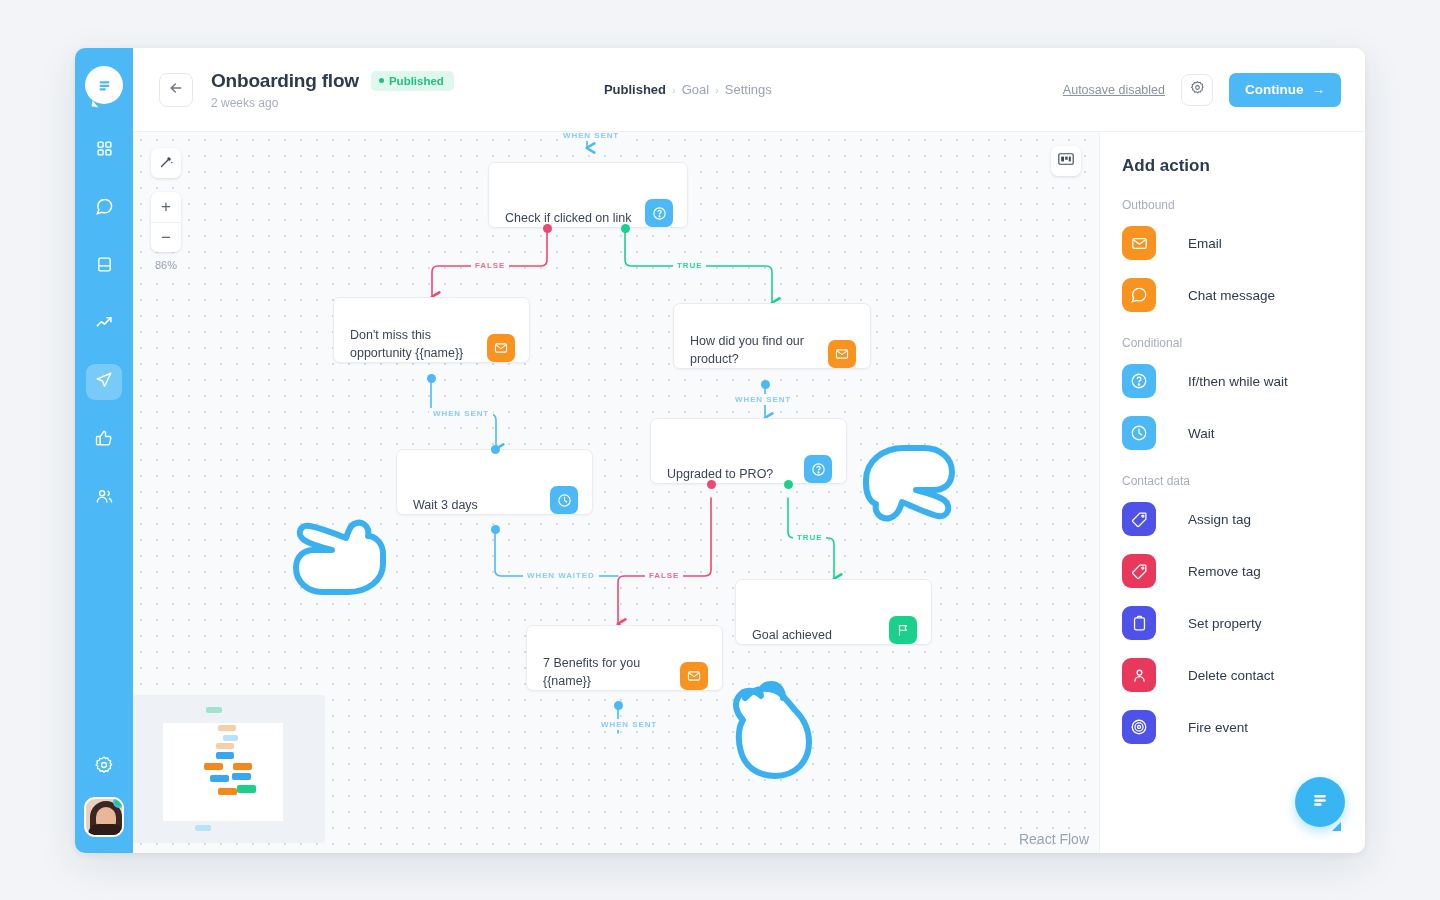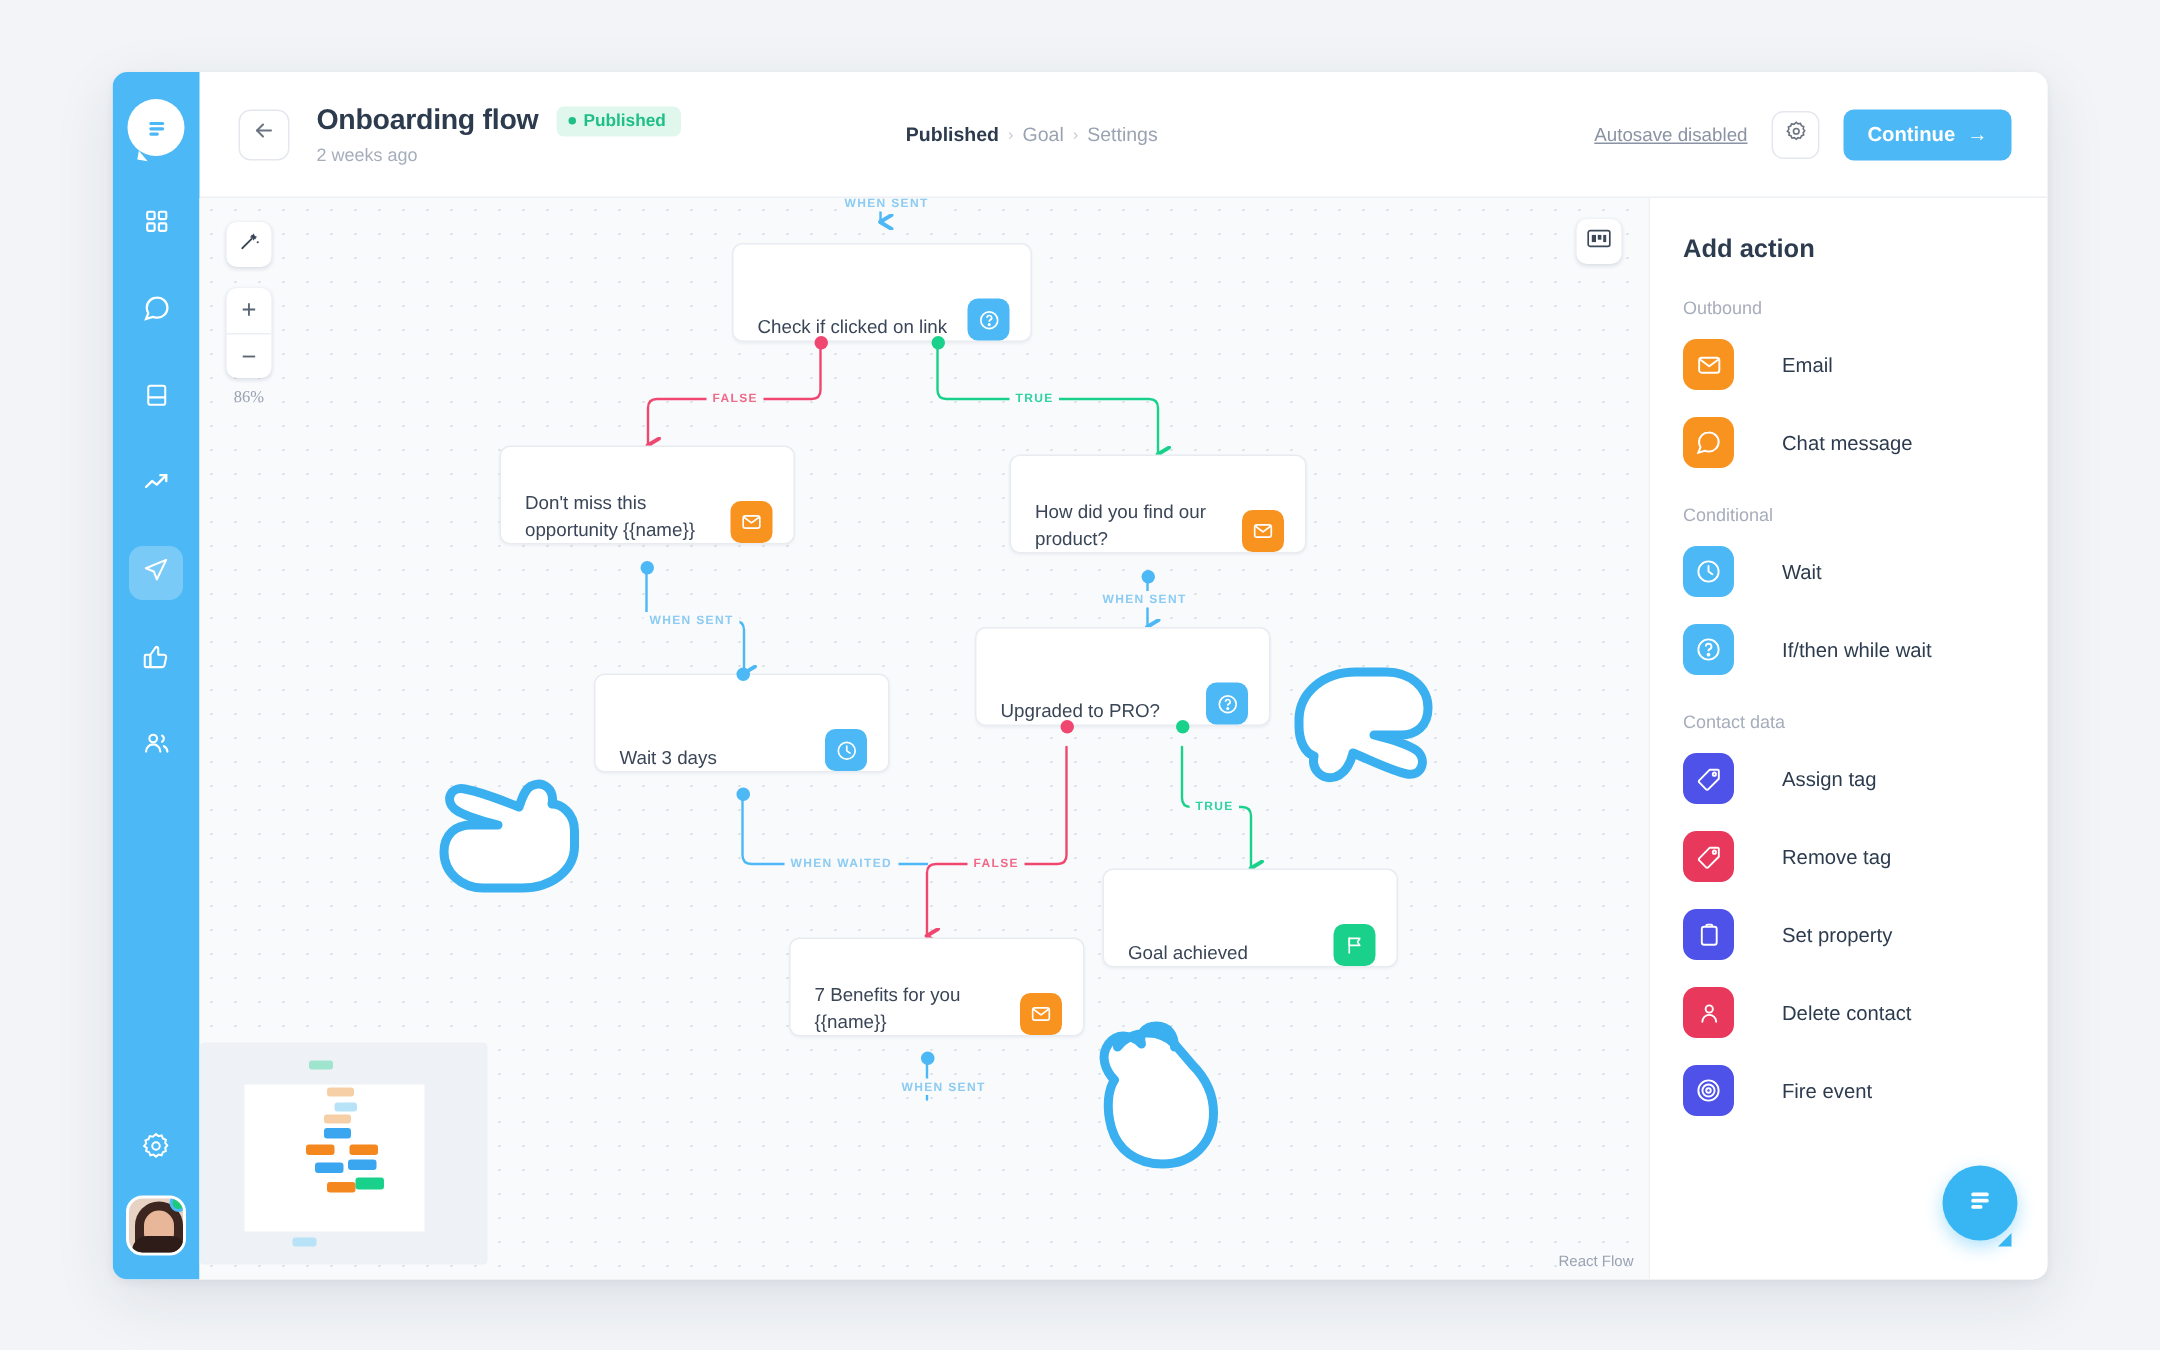--- a/index.html
+++ b/index.html
@@ -108,33 +108,33 @@
   .tool-btn {
     width:30px;height:30px;background:#fff;border-radius:7px;
     box-shadow:0 1px 3px rgba(30,45,80,.14); display:flex;align-items:center;justify-content:center;
     cursor:pointer; color:#3c4858;
   }
   .zoom-group { margin-top:14px; background:#fff;border-radius:7px;
     box-shadow:0 1px 3px rgba(30,45,80,.14); width:30px; overflow:hidden;}
   .zoom-btn { height:30px;display:flex;align-items:center;justify-content:center;
     font-size:17px;color:#5a6573;cursor:pointer;}
   .zoom-btn+.zoom-btn{border-top:1px solid #eceff3;}
-  .zoom-label { margin-top:7px; font-size:11px; color:#9aa3b2; text-align:center; width:30px;font-family:Liberation Serif, serif;}
+  .zoom-label { margin-top:7px; font-size:11px; color:#9aa3b2; text-align:center; width:30px;}
 
   .minimap-toggle { position:absolute; right:18px; top:14px; z-index:6;
     width:30px;height:30px;background:#fff;border-radius:7px;
     box-shadow:0 1px 3px rgba(30,45,80,.14); display:flex;align-items:center;justify-content:center;
     cursor:pointer;}
 
   .minimap { position:absolute; left:0px; bottom:10px; width:192px;height:148px;
     background:#eef1f5; border-radius:3px; z-index:5;}
   .minimap .vp { position:absolute; left:30px; top:28px; width:120px; height:98px; background:#fff;}
   .mm-node { position:absolute; border-radius:2px; }
 
-  .rf-label { position:absolute; right:10px; bottom:6px; font-size:10px; color:#9aa3b2; z-index:5;}
+  .rf-label { position:absolute; right:10px; bottom:6px; font-size:14px; color:#9aa3b2; z-index:5;}
 
   
   .node {
     position:absolute; background:#fff; border:1px solid #e8ecf1; border-radius:7px;
     box-shadow:0 1px 2px rgba(30,45,80,.05);
     display:flex; align-items:flex-end; padding:14px 14px 0 16px; cursor:pointer;
   }
   .node-label { font-size:12.5px; color:#3a4657; line-height:1.45; flex:1; padding-right:10px;}
   .node-icon { width:28px;height:28px;border-radius:7px;flex:none;
     display:flex;align-items:center;justify-content:center;}
@@ -516,36 +516,36 @@
             <svg width="18" height="18" viewBox="0 0 24 24" fill="none" stroke="#fff" stroke-width="1.8">
               <path d="M21 11.5a8.4 8.4 0 0 1-9 8.4 9 9 0 0 1-3.4-.6L3 21l1.9-4.8A8.3 8.3 0 0 1 3.6 11.5 8.4 8.4 0 0 1 12 3.1a8.4 8.4 0 0 1 9 8.4z"></path>
             </svg>
           </div>
           <div class="panel-text">Chat message</div>
         </div>
 
         <div class="panel-group" style="margin-top:24px;">Conditional</div>
         <div class="panel-item">
           <div class="panel-ic pi-blue">
-            <svg width="18" height="18" viewBox="0 0 24 24" fill="none" stroke="#fff" stroke-width="1.7" stroke-linecap="round">
-              <circle cx="12" cy="12" r="9"></circle>
-                <polyline points="12,7 12,12 15.5,14.5"></polyline>
-            </svg>
-          </div>
-          <div class="panel-text">Wait</div>
-        </div>
-        <div class="panel-item">
-          <div class="panel-ic pi-blue">
             <svg width="18" height="18" viewBox="0 0 24 24" fill="none" stroke="#fff" stroke-width="1.7">
               <circle cx="12" cy="12" r="9"></circle>
                 <path d="M9.6 9.4a2.5 2.5 0 1 1 3.3 2.4c-.6.2-.9.8-.9 1.4v.4"></path>
                 <circle cx="12" cy="16.6" r=".85" fill="#fff"></circle>
             </svg>
           </div>
           <div class="panel-text">If/then while wait</div>
+        </div>
+        <div class="panel-item">
+          <div class="panel-ic pi-blue">
+            <svg width="18" height="18" viewBox="0 0 24 24" fill="none" stroke="#fff" stroke-width="1.7" stroke-linecap="round">
+              <circle cx="12" cy="12" r="9"></circle>
+                <polyline points="12,7 12,12 15.5,14.5"></polyline>
+            </svg>
+          </div>
+          <div class="panel-text">Wait</div>
         </div>
 
         <div class="panel-group" style="margin-top:24px;">Contact data</div>
         <div class="panel-item">
           <div class="panel-ic pi-indigo">
             <svg width="17" height="17" viewBox="0 0 24 24" fill="none" stroke="#fff" stroke-width="1.8" stroke-linejoin="round">
               <path d="M12.5 3H20a1 1 0 0 1 1 1v7.5L11 21.5a1.4 1.4 0 0 1-2 0L2.6 15a1.4 1.4 0 0 1 0-2z"></path>
               <circle cx="16.8" cy="7.2" r="1.5"></circle>
             </svg>
           </div>

